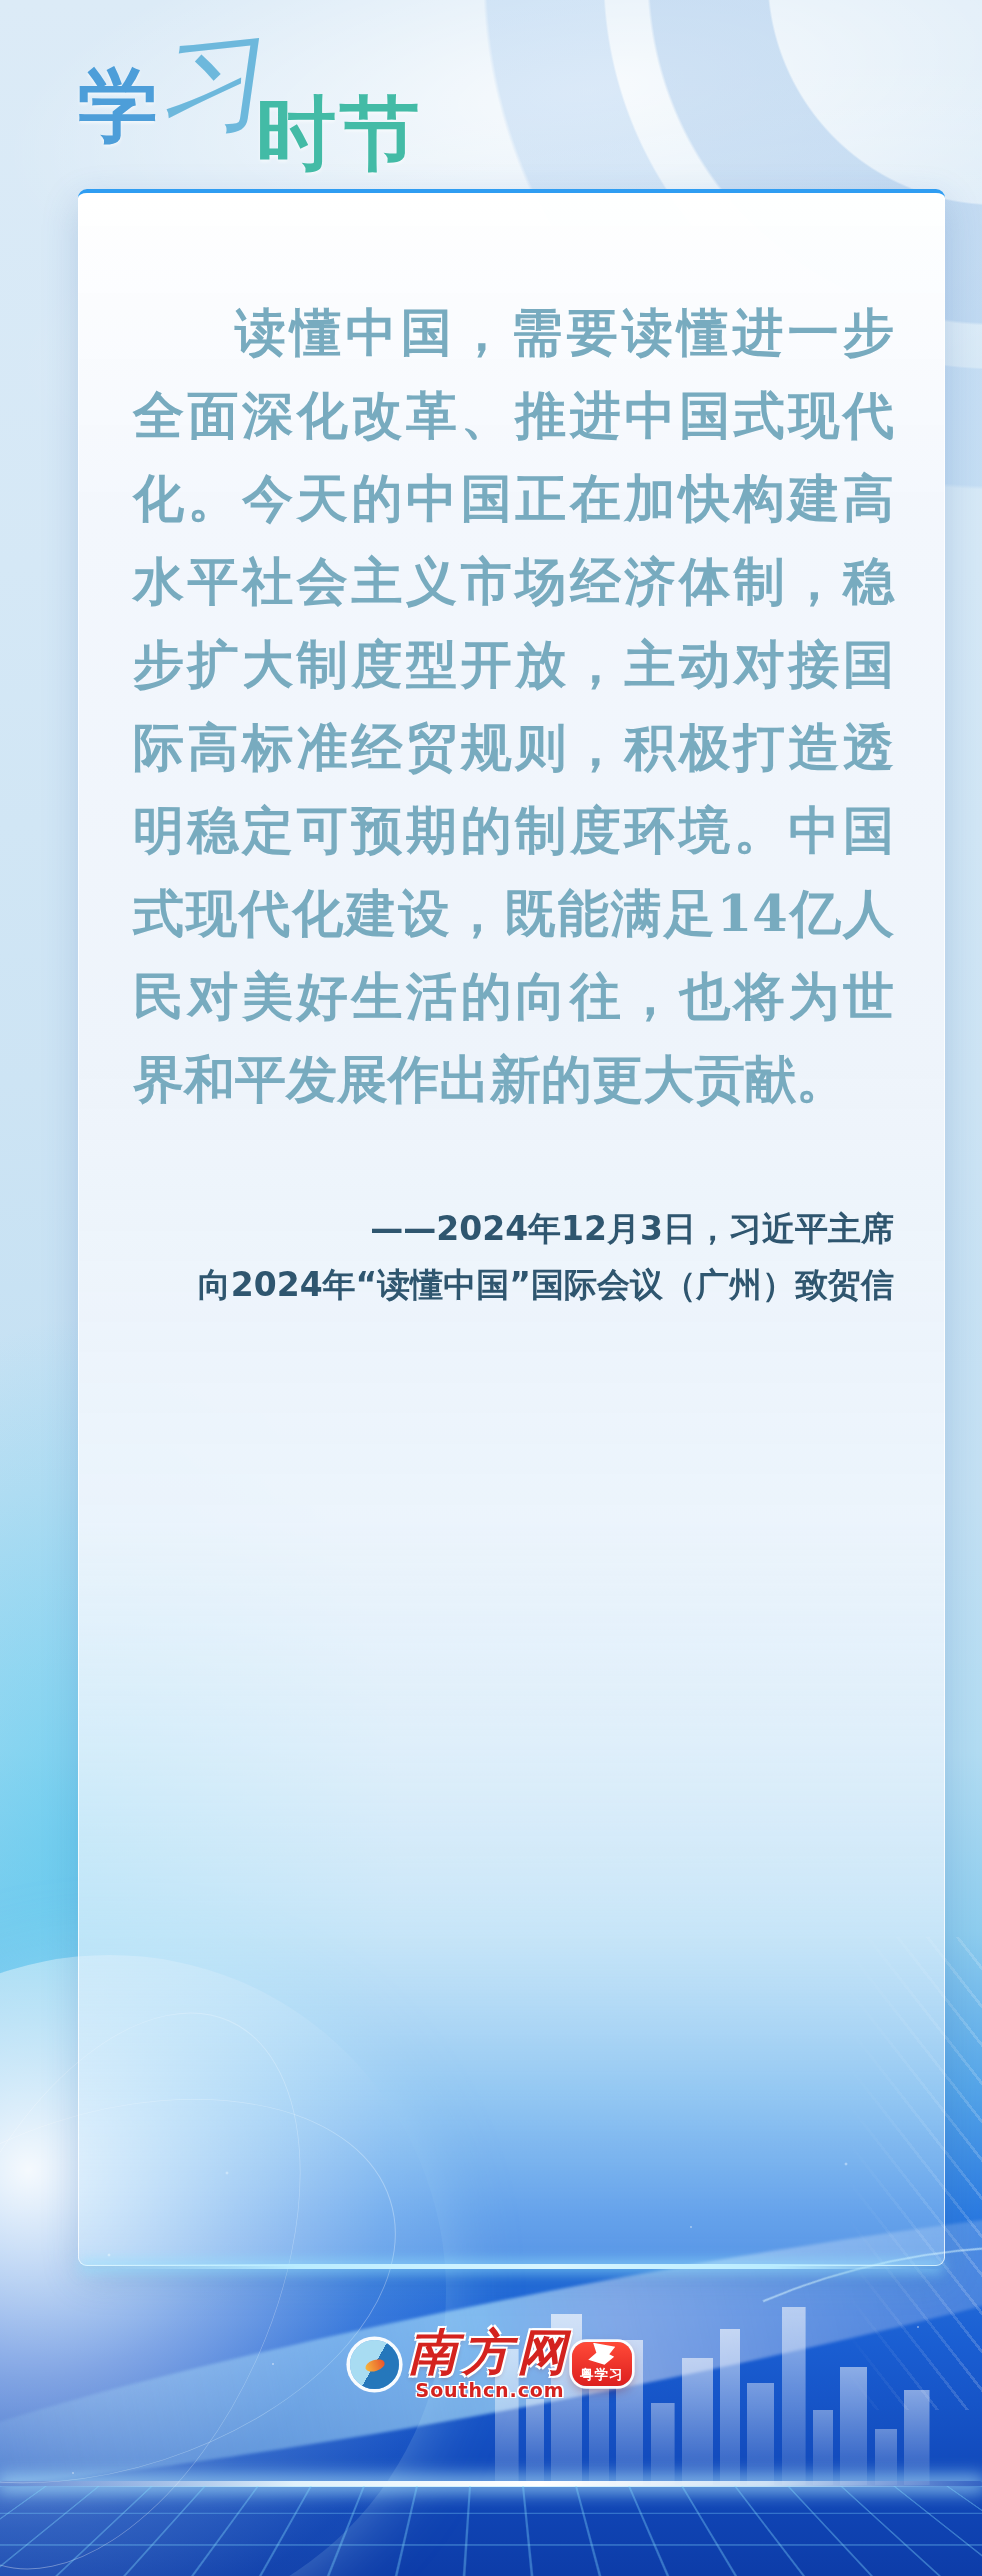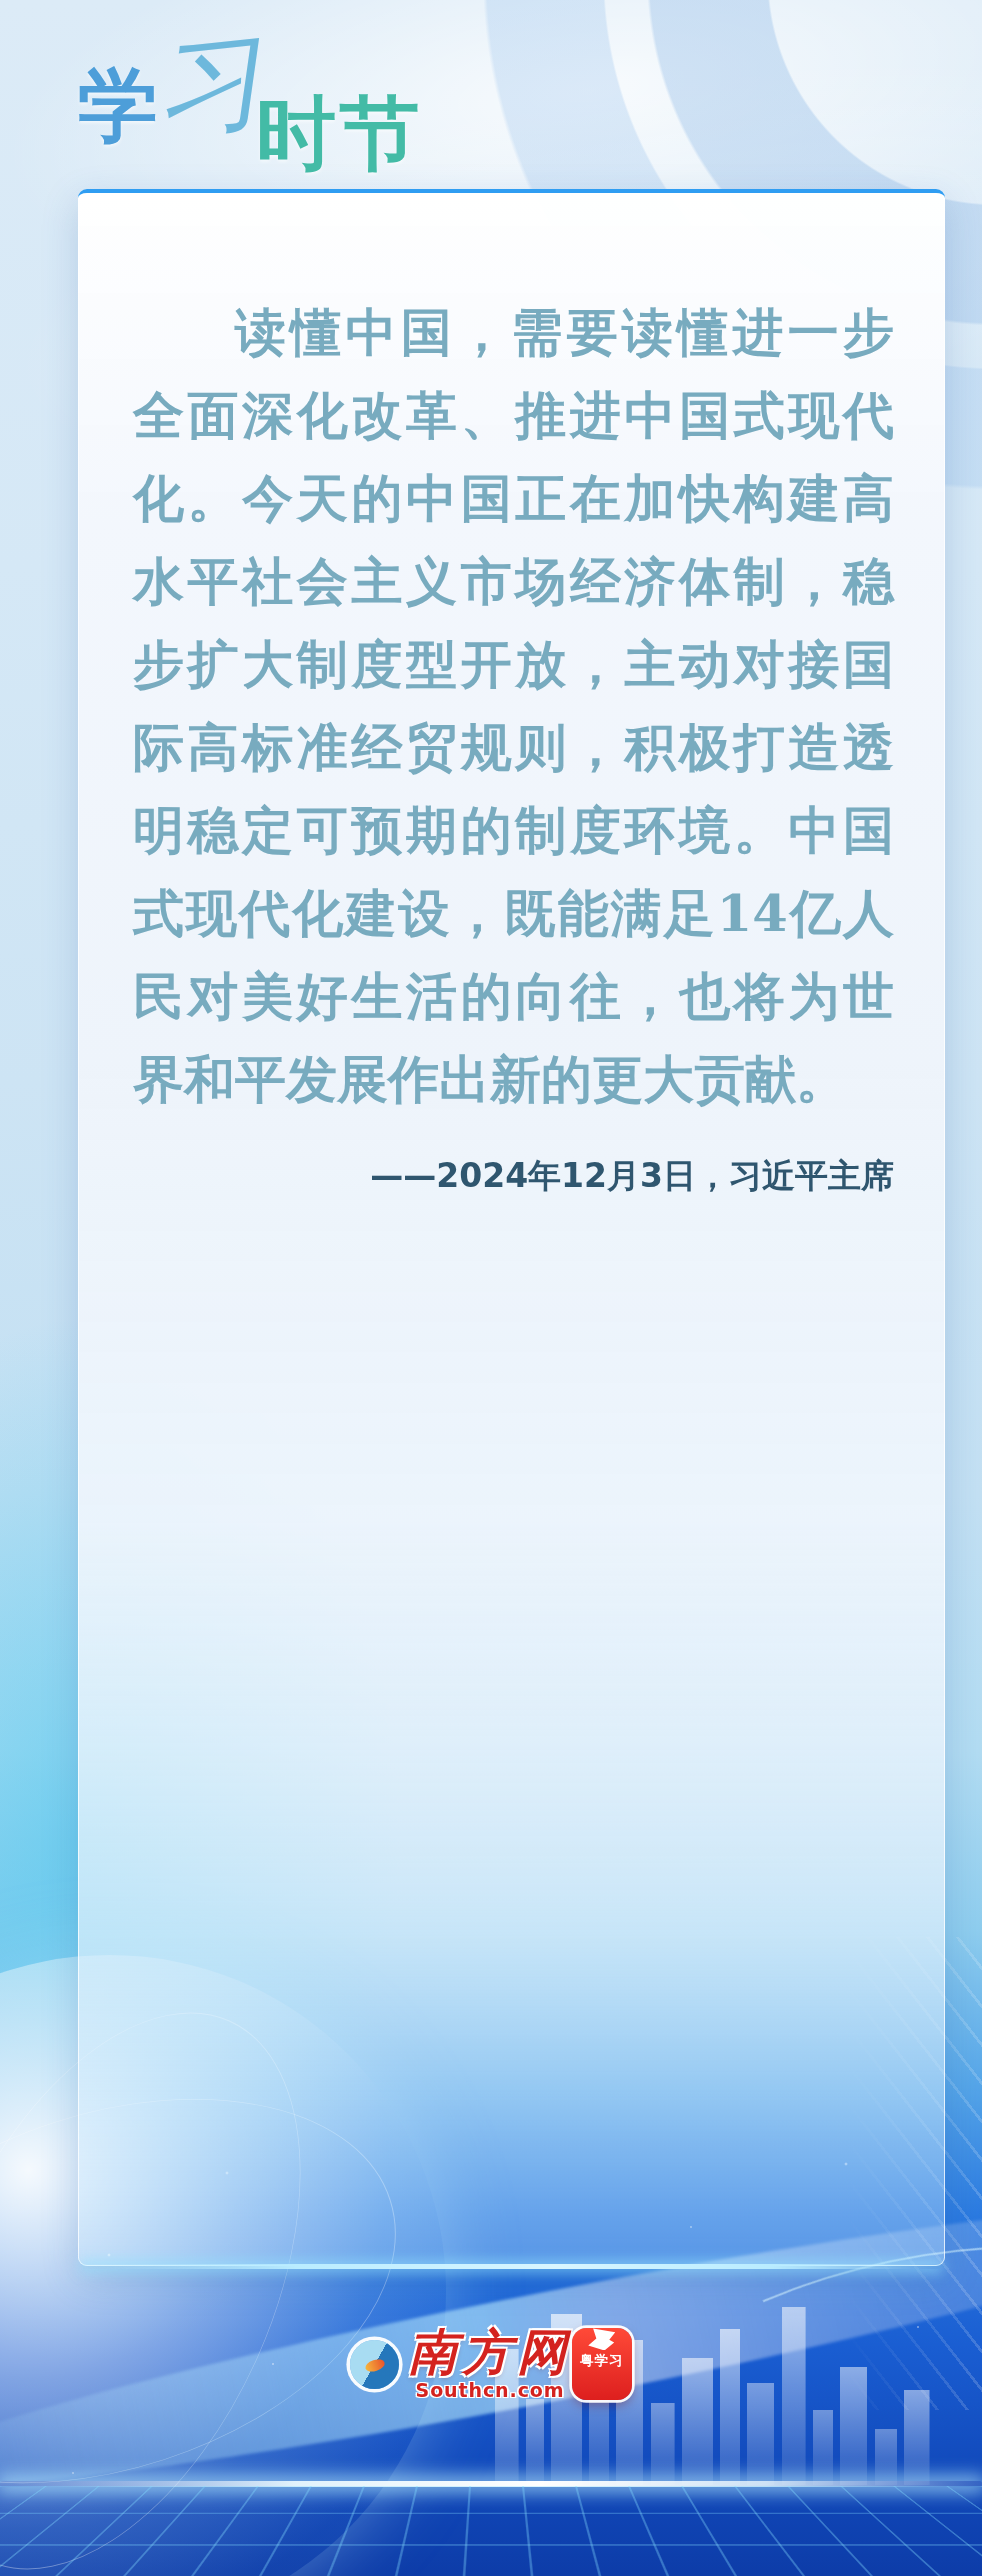--- a/index.html
+++ b/index.html
@@ -137,21 +137,21 @@
     background:linear-gradient(90deg, rgba(140,230,255,.25), #b9ecff 25%, #d9f6ff 55%, #b9ecff 80%, rgba(140,230,255,.25));
     box-shadow:0 0 12.7px 2.7px rgba(150,230,255,.7);
   }
   .qp {
     margin:0; text-indent:2em; text-align:justify;
     font-family:"DejaVu Serif","Liberation Serif",serif; font-weight:600;
     font-size:51px; line-height:83px; color:var(--quote-text,#78abbf);
   }
   .qp.p2 { margin-top:35px; }
   .attribution {
-    margin-top:27px; text-align:right;
+    margin-top:80px; text-align:right;
     font-family:"DejaVu Sans","Liberation Sans",sans-serif; font-weight:700;
     font-size:33px; line-height:56px; color:var(--attribution-text,#2f566f);
   }
 
   
   .footer-logos {
     position:absolute; left:0; top:2328px; width:100%; z-index:3;
     display:flex; justify-content:center; align-items:center; 
   }
   .southcn { display:flex; align-items:center; gap:9px; }
@@ -170,22 +170,22 @@
     font-family:"DejaVu Serif","Liberation Serif",serif; font-weight:900; font-style:italic;
     font-size:49px; line-height:1; letter-spacing:5.5px; color:var(--brand-red,#d4231f);
     text-shadow:-1.8px -1.8px 0 #fff, 1.8px -1.8px 0 #fff, -1.8px 1.8px 0 #fff, 1.8px 1.8px 0 #fff, 0 2.7px 5.5px rgba(120,0,0,.25);
   }
   .southcn-domain {
     margin-top:1.8px; font-weight:800; font-size:19px; letter-spacing:0.9px; color:var(--brand-red,#d4231f);
     text-shadow:-1.4px -1.4px 0 #fff, 1.4px -1.4px 0 #fff, -1.4px 1.4px 0 #fff, 1.4px 1.4px 0 #fff;
     text-align:right;
   }
   .yuexuexi {
-    width:60px; height:72px; border-radius:14.5px; box-sizing:border-box;
-    display:flex; flex-direction:column; align-items:center; padding-bottom:4.5px;
+    width:60px; height:44px; border-radius:14.5px; box-sizing:border-box;
+    display:flex; flex-direction:column; align-items:center; justify-content:flex-end; padding-bottom:4.5px;
     background:linear-gradient(180deg,#ff4a38,#dd1f1e);
     box-shadow:0 0 0 2.7px rgba(255,255,255,.95), 0 4.5px 11px rgba(120,0,0,.35);
   }
   .yx-glyph {
     width:27px; height:22px; margin-bottom:3.6px; background:#fff;
     clip-path:polygon(18% 0, 100% 18%, 78% 52%, 96% 64%, 60% 100%, 0 78%, 30% 46%);
   }
   .yx-label { font-weight:800; font-size:13.6px; line-height:1; color:#fff; letter-spacing:0.9px; }
 </style>
 </head>
@@ -210,20 +210,21 @@
   <div class="logo">
     <span class="logo-xue">学</span>
     <span class="logo-yu">习</span>
     <span class="logo-sj">时节</span>
   </div>
 
   <div class="quote-card">
     <p class="qp">读懂中国，需要读懂进一步全面深化改革、推进中国式现代化。今天的中国正在加快构建高水平社会主义市场经济体制，稳步扩大制度型开放，主动对接国际高标准经贸规则，积极打造透明稳定可预期的制度环境。中国式现代化建设，既能满足14亿人民对美好生活的向往，也将为世界和平发展作出新的更大贡献。</p>
     <div class="attribution">
       <div>——2024年12月3日，习近平主席</div>
+      <div>向2024年“读懂中国”国际会议（广州）致贺信</div>
     </div>
   </div>
 
   <div class="footer-logos">
     <div class="southcn">
       <span class="southcn-icon"></span>
       <span class="southcn-text">
         <span class="southcn-name">南方网</span>
         <span class="southcn-domain">Southcn.com</span>
       </span>

